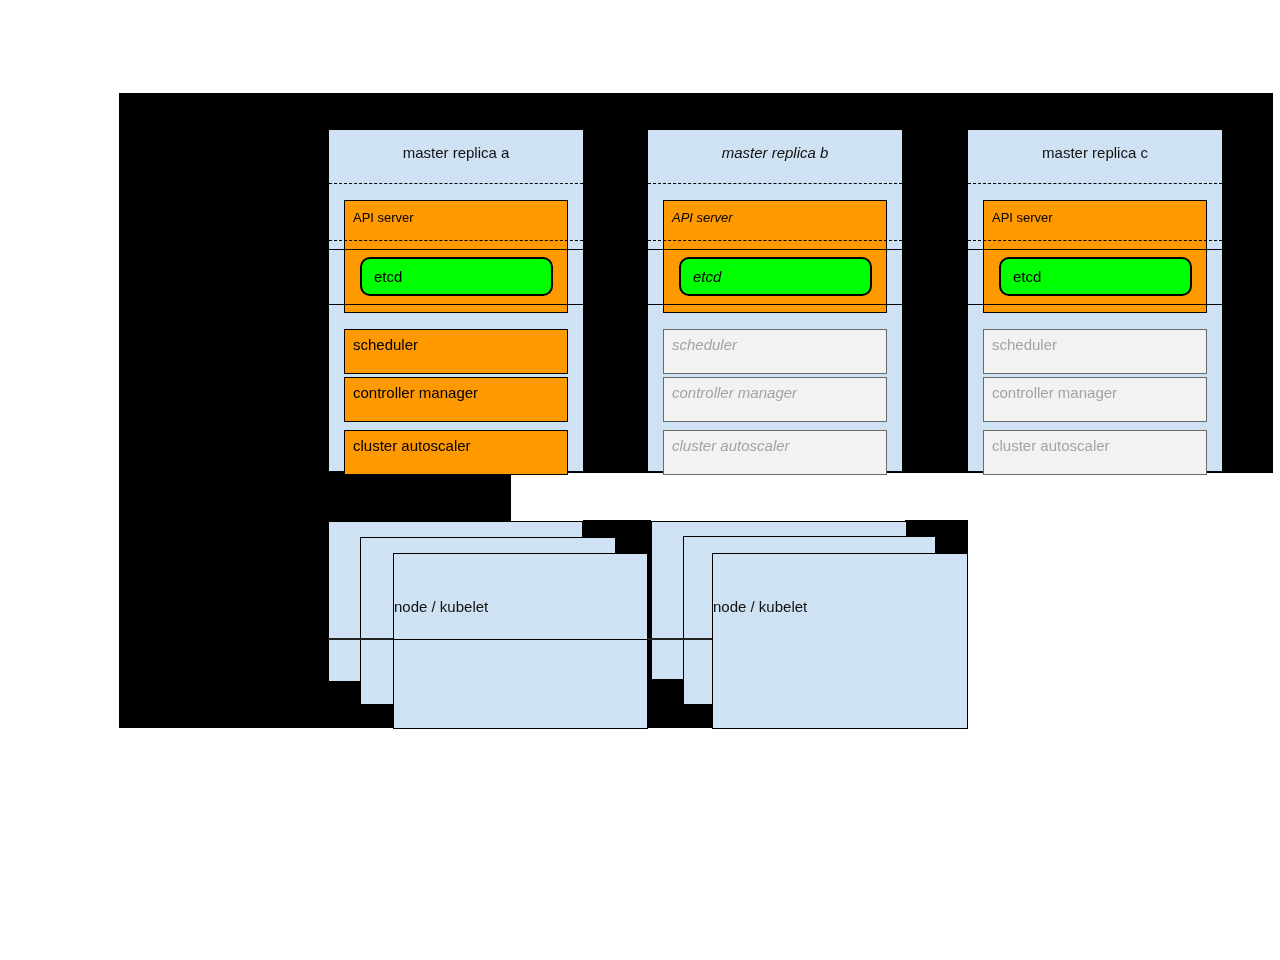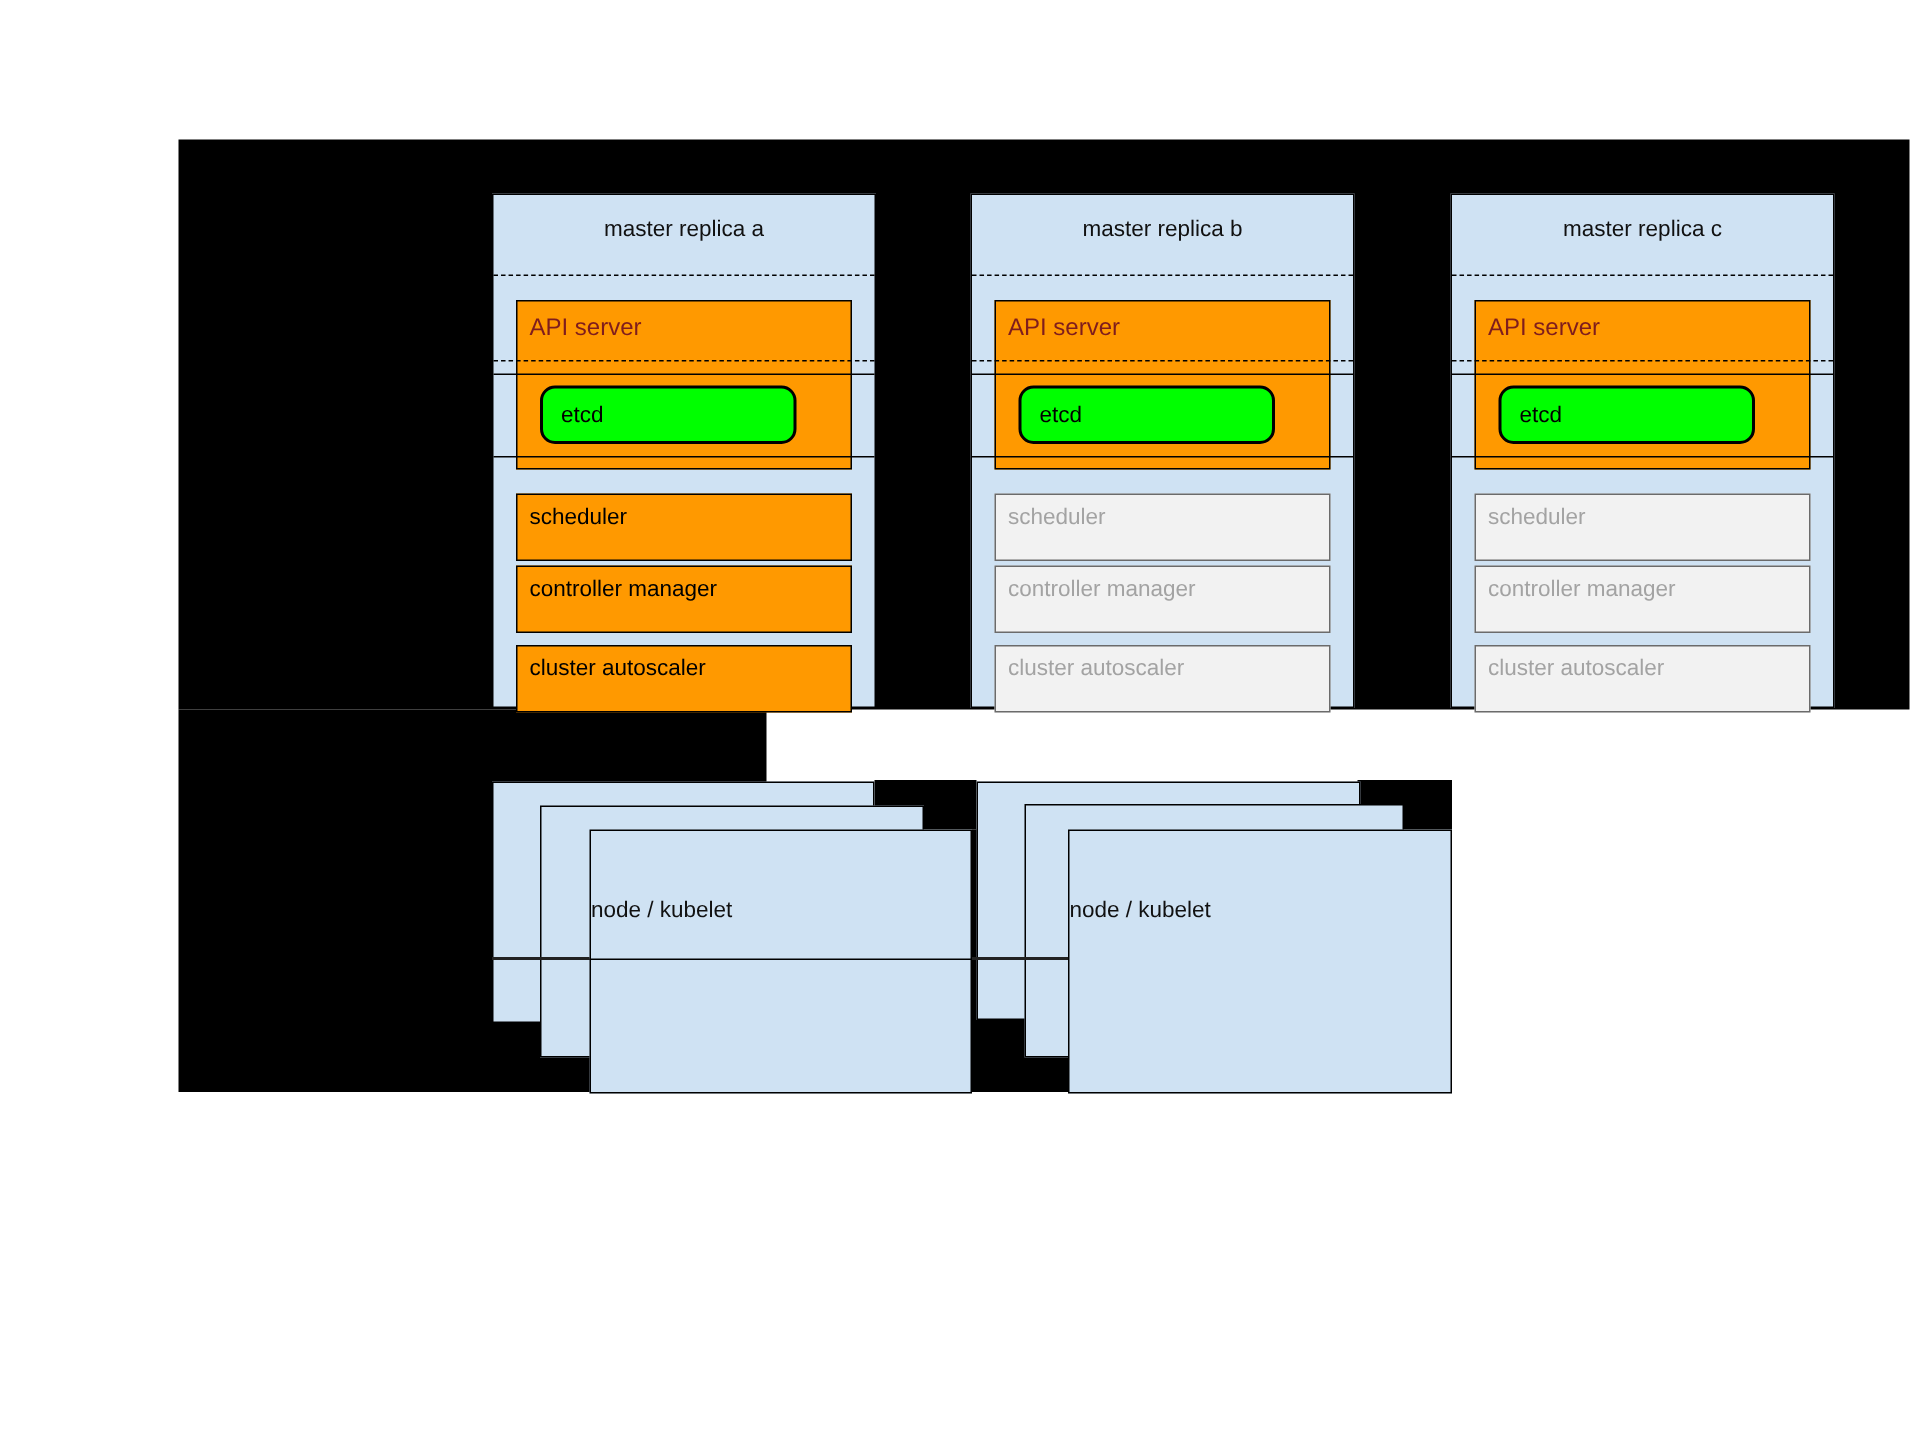--- a/index.html
+++ b/index.html
@@ -20,27 +20,27 @@
   .m-title {
     position: absolute; top: 14px; left: 0; width: 100%;
     text-align: center; font-size: 15px; color: #111;
   }
   .dash1 { position: absolute; top: 53px; left: 0; width: 100%; border-top: 1px dashed #000; }
   .dash2 { position: absolute; top: 110px; left: 0; width: 100%; border-top: 1px dashed #000; z-index: 3; }
   .api {
     position: absolute; left: 15px; top: 70px; width: 224px; height: 113px;
     background: var(--c-active-fill, #ff9900); border: 1px solid #000; z-index: 2;
   }
-  .api-label { position: absolute; top: 9px; left: 8px; font-size: 16px; color: #7f1d1d; }
+  .api-label { position: absolute; top: 9px; left: 8px; font-size: 13px; color: #000000; }
   .zone {
     position: absolute; left: 0; top: 119px; width: 100%; height: 56px;
     border-top: 1px solid #000; border-bottom: 1px solid #000; z-index: 4;
   }
   .etcd {
-    position: absolute; left: 31px; top: 127px; width: 171px; height: 39px;
+    position: absolute; left: 31px; top: 127px; width: 193px; height: 39px;
     background: var(--c-etcd-fill, #00ff00); border: 2px solid #000;
     border-radius: 10px; z-index: 5;
     font-size: 15px; color: #000; line-height: 35px; padding-left: 12px;
   }
   .comp {
     position: absolute; left: 15px; width: 224px; height: 45px;
     font-size: 15px; line-height: 29px; padding-left: 8px; z-index: 2;
   }
   .comp.active { background: var(--c-active-fill, #ff9900); border: 1px solid #000; color: #000; }
   .comp.inactive { background: var(--c-inactive-fill, #f2f2f2); border: 1px solid #6b6b6b; color: var(--c-inactive-text, #a3a3a3); }
@@ -77,21 +77,21 @@
       <span class="api-label">API server</span>
     </div>
     <div class="dash2"></div>
     <div class="zone"></div>
     <div class="etcd">etcd</div>
     <div class="comp active c1">scheduler</div>
     <div class="comp active c2">controller manager</div>
     <div class="comp active c3">cluster autoscaler</div>
   </div>
 
-  <div class="master" style="left:647px;">
+  <div class="master" style="left:647px;font-style:italic;">
     <div class="m-title">master replica b</div>
     <div class="dash1"></div>
     <div class="api">
       <span class="api-label">API server</span>
     </div>
     <div class="dash2"></div>
     <div class="zone"></div>
     <div class="etcd">etcd</div>
     <div class="comp inactive c1">scheduler</div>
     <div class="comp inactive c2">controller manager</div>

